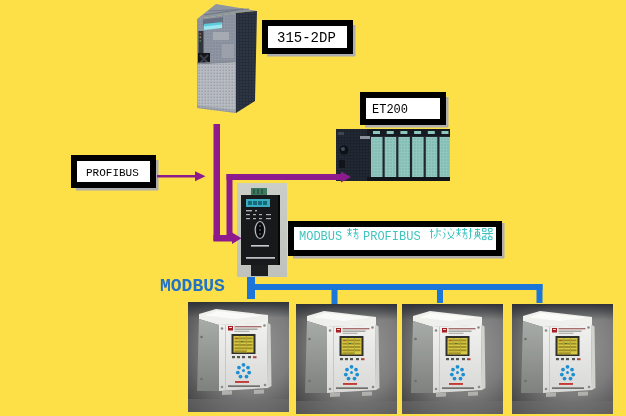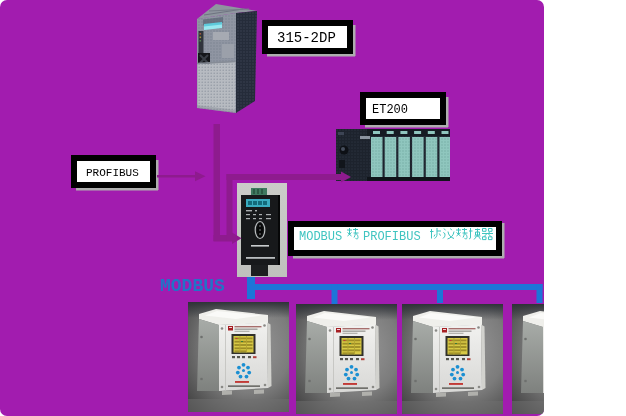--- a/index.html
+++ b/index.html
@@ -1,17 +1,17 @@
 <!DOCTYPE html>
 <html><head>
 <meta charset="utf-8">
 <style>
   html,body{margin:0;padding:0;background:#ffffff;}
-  #stage{position:relative;width:544px;height:416px;background:#a21caf;overflow:hidden;
-         font-family:"Liberation Mono", monospace;border-radius:7px;}
+  #stage{position:relative;width:626px;height:416px;background:#fde047;overflow:hidden;
+         font-family:"Liberation Mono", monospace;}
   svg{display:block}
 </style>
 </head>
 <body>
 <div id="stage">
 <svg width="626" height="416" viewBox="0 0 626 416">
   <defs>
     <pattern id="dotsNavy" width="3" height="3" patternUnits="userSpaceOnUse">
       <rect width="3" height="3" fill="#252c3a"></rect>
       <circle cx="1" cy="1" r="0.7" fill="#3c4556"></circle>

